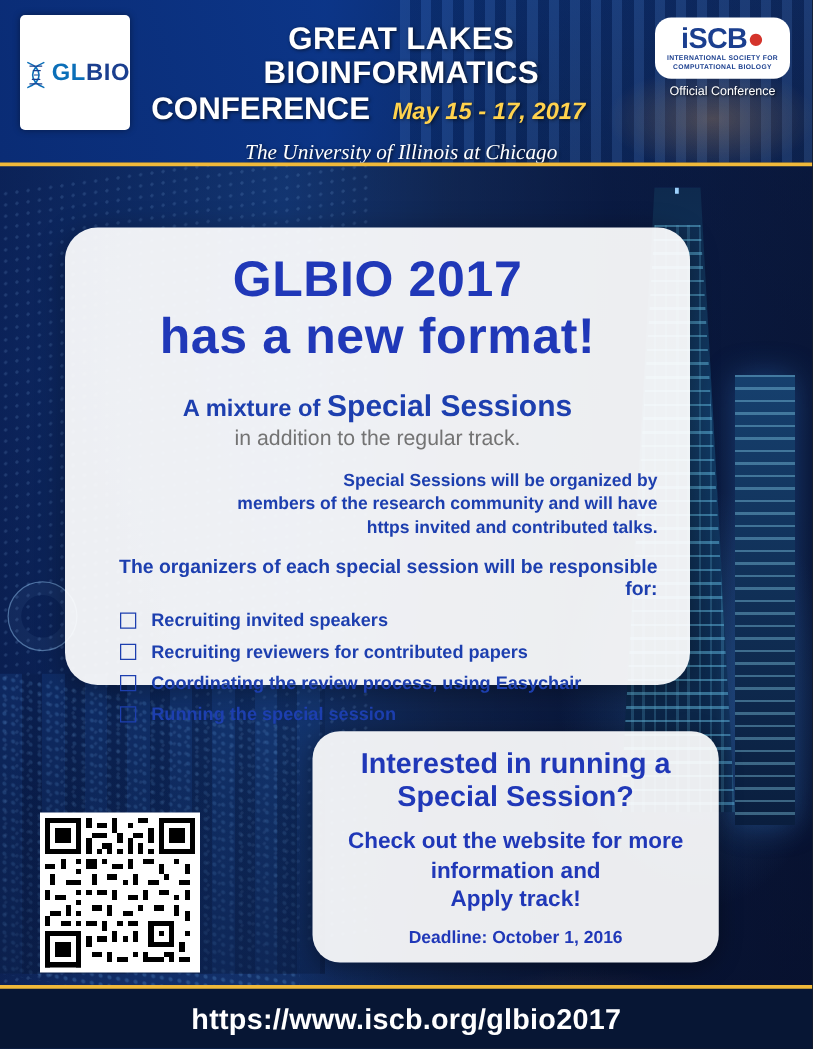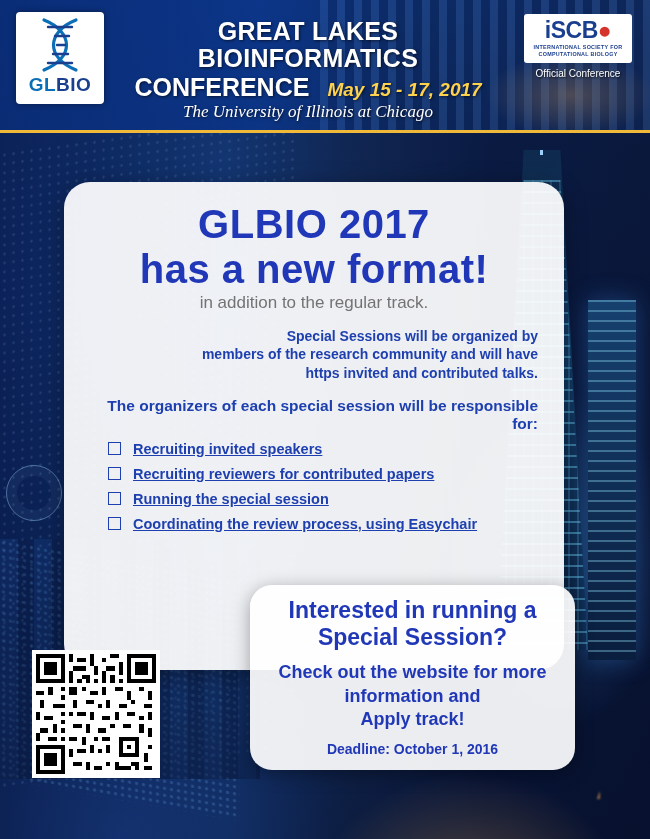--- a/index.html
+++ b/index.html
@@ -159,94 +159,93 @@
       repeating-linear-gradient(90deg, rgba(120,180,255,0.18) 0 8px, rgba(10,30,70,0.25) 8px 17px);
     opacity: .75;
   }
   .glbio-logo {
     position: absolute;
     left: 16px; top: 12px;
     width: 88px; height: 92px;
     background: #ffffff;
     border-radius: 4px;
     display: flex;
-    flex-direction: column;
+    flex-direction: row;
     align-items: center;
     justify-content: flex-start;
     box-shadow: 0 0 6px rgba(0,0,0,0.4);
   }
   .glbio-logo .helix {
     margin-top: 4px;
     width: 64px; height: 58px;
   }
   .glbio-logo .wordmark {
     font-size: 19px;
     font-weight: bold;
     letter-spacing: .5px;
     line-height: 1;
     margin-top: 1px;
   }
   .glbio-logo .wordmark .gl { color: #0b6fb8; }
   .glbio-logo .wordmark .bio { color: #1b3f8f; }
 
   .header-titles {
     position: absolute;
-    left: 108px;
+    left: 121px;
     top: 18px;
     width: 400px;
     text-align: center;
   }
   .conf-title {
     color: #ffffff;
     font-size: 25px;
     font-weight: bold;
     line-height: 1.08;
     letter-spacing: .3px;
     text-shadow: 1px 1px 3px rgba(0,0,0,0.6);
     text-transform: uppercase;
   }
   .conf-line2 {
     display: flex;
     align-items: baseline;
-    justify-content: center;
     gap: 18px;
     margin-top: 1px;
   }
   .conf-title2 {
     color: #ffffff;
     font-size: 25px;
     font-weight: bold;
     text-transform: uppercase;
     text-shadow: 1px 1px 3px rgba(0,0,0,0.6);
   }
   .conf-dates {
     color: #ffd24d;
     font-size: 19px;
     font-weight: bold;
     font-style: italic;
     text-shadow: 1px 1px 3px rgba(0,0,0,0.6);
   }
   .conf-venue {
-    margin-top: 0;
+    margin-top: 10px;
     color: #ffffff;
     font-family: "Liberation Serif", serif;
     font-style: italic;
     font-size: 17px;
     text-shadow: 1px 1px 3px rgba(0,0,0,0.7);
   }
   .iscb-box {
     position: absolute;
     right: 18px;
     top: 14px;
     width: 108px;
     text-align: center;
   }
   .iscb-plate {
     background: #ffffff;
-    border-radius: 3px;
+    border-radius: 13px;
     padding: 5px 4px 4px;
   }
   .iscb-word {
     font-size: 23px;
     font-weight: bold;
     color: #1b3f8f;
     letter-spacing: -0.5px;
     line-height: 1;
   }
   .iscb-word .dot { color: #d4342b; }
@@ -261,24 +260,24 @@
   .iscb-official {
     margin-top: 5px;
     color: #ffffff;
     font-size: 10px;
     text-shadow: 1px 1px 2px rgba(0,0,0,0.8);
   }
 
   
   .panel {
     position: absolute;
-    left: 64px;
+    left: 52px;
     top: 182px;
     width: 500px;
-    height: 488px;
+    height: 366px;
     background: rgba(255,255,255,0.93);
     border-radius: 26px;
     box-shadow: 0 4px 22px rgba(0,0,0,0.35);
     padding: 16px 26px 14px;
     box-sizing: border-box;
     color: #1d3faf;
   }
   .panel h1 {
     margin: 4px 0 0;
     text-align: center;
@@ -318,21 +317,20 @@
     margin-top: 14px;
     font-size: 15.5px;
     font-weight: bold;
     color: #1d3faf;
     text-align: right;
   }
   .checklist {
     margin: 8px 0 4px 18px;
     padding: 0;
     list-style: none;
-    text-decoration: underline;
   }
   .checklist li {
     display: flex;
     align-items: center;
     gap: 12px;
     font-size: 14.5px;
     font-weight: bold;
     color: #1d3faf;
     margin-bottom: 9px;
   }
@@ -466,20 +464,23 @@
       <div class="iscb-official">Official Conference</div>
     </div>
   </div>
 
   <div class="panel">
     <h1>
       <span>GLBIO 2017</span>
       <span class="l2">has a new format!</span>
     </h1>
 
+    <div class="mix-line">
+      <span>A mixture of </span><span class="big">Special Sessions</span>
+    </div>
     <div class="mix-sub">in addition to the regular track.</div>
 
     <div class="organized">
       <div>Special Sessions will be organized by</div>
       <div>members of the research community and will have</div>
       <div>https invited and contributed talks.</div>
     </div>
 
     <div class="responsible">The organizers of each special session will be responsible for:</div>
 
@@ -487,25 +488,25 @@
       <li>
         <span class="cbox"></span>
         <span>Recruiting invited speakers</span>
       </li>
       <li>
         <span class="cbox"></span>
         <span>Recruiting reviewers for contributed papers</span>
       </li>
       <li>
         <span class="cbox"></span>
-        <span>Running the special session</span>
+        <span>Coordinating the review process, using Easychair</span>
       </li>
       <li>
         <span class="cbox"></span>
-        <span>Coordinating the review process, using Easychair</span>
+        <span>Running the special session</span>
       </li>
     </ul>
   </div>
 
   <div class="cta">
     <div class="t1">
       <div>Interested in running a</div>
       <div>Special Session?</div>
     </div>
     <div class="t2">
@@ -631,14 +632,17 @@
           <rect x="21" y="27" width="2" height="1"></rect>
         <rect x="24" y="26" width="1" height="2"></rect>
           <rect x="26" y="27" width="2" height="1"></rect>
         <rect x="20" y="27" width="1" height="1"></rect>
           <rect x="26" y="24" width="1" height="2"></rect>
         <rect x="23" y="26" width="1" height="1"></rect>
       </g>
     </svg>
   </div>
 
+  <div class="footer">
+    <a href="#">https://www.iscb.org/glbio2017</a>
+  </div>
 
 </div>
 
 </body></html>

